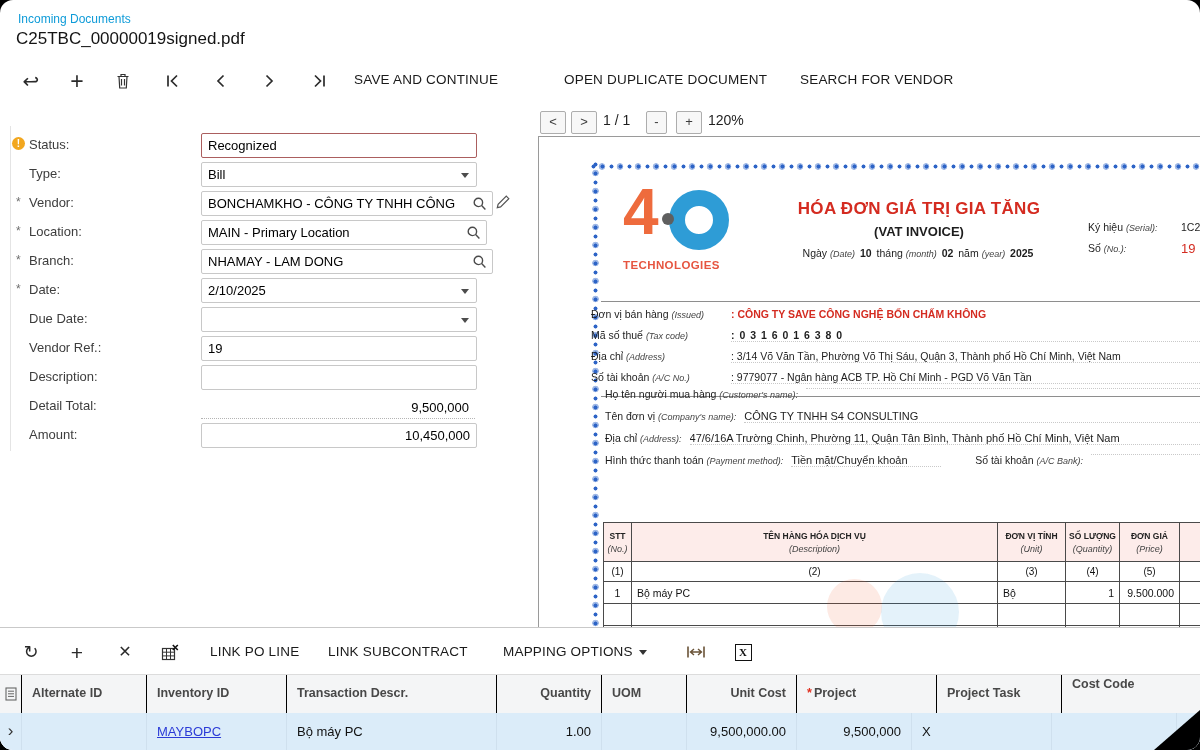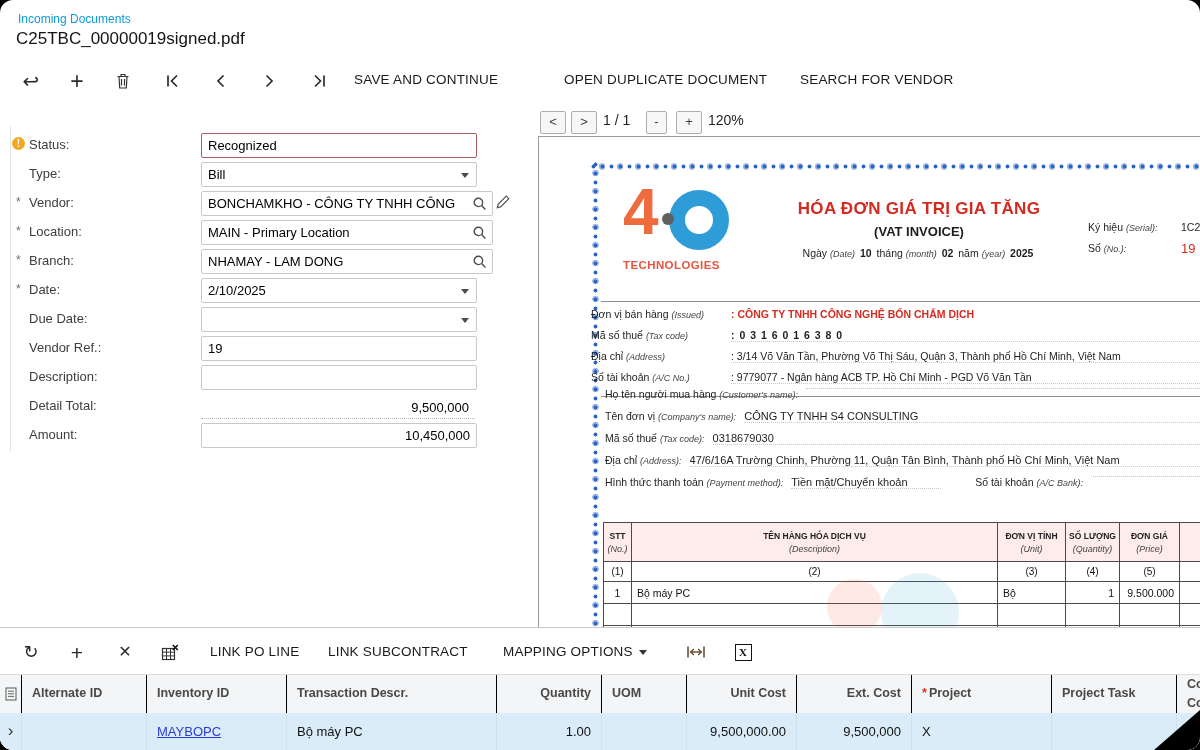--- a/index.html
+++ b/index.html
@@ -172,21 +172,21 @@
               <line x1="9.6" y1="9.6" x2="13.4" y2="13.4" stroke="#4a4a4a" stroke-width="1.4"></line>
             </svg></span>
       </div>
       <span class="pencil"><svg width="16" height="16" viewBox="0 0 16 16">
             <path d="M11.3 2.2 l2.5 2.5 L5.6 12.9 l-3.3.8.8-3.3 Z" fill="none" stroke="#555" stroke-width="1.2"></path>
           </svg></span>
     </div>
     <div class="frow">
       <span class="req">*</span>
       <label class="flabel">Location:</label>
-      <div class="ffield" style="padding-right:22px;"><span>MAIN - Primary Location</span>
+      <div class="ffield" style="padding-right:16px;"><span>MAIN - Primary Location</span>
         <span class="ficon"><svg width="16" height="16" viewBox="0 0 16 16">
               <circle cx="6.4" cy="6.4" r="4.2" fill="none" stroke="#4a4a4a" stroke-width="1.4"></circle>
               <line x1="9.6" y1="9.6" x2="13.4" y2="13.4" stroke="#4a4a4a" stroke-width="1.4"></line>
             </svg></span>
       </div>
     </div>
     <div class="frow">
       <span class="req">*</span>
       <label class="flabel">Branch:</label>
       <div class="ffield" style="padding-right:22px;"><span>NHAMAY - LAM DONG</span>
@@ -257,21 +257,21 @@
     <div class="abs serial">
       <div class="row"><span>Ký hiệu</span> <span class="en">(Serial):</span><span class="val">1C2</span></div>
       <div class="row"><span>Số</span> <span class="en">(No.):</span><span class="valred">19</span></div>
     </div>
 
     <div class="abs hr1"></div>
 
     <div class="abs sell-block">
       <div class="sellrow">
           <span class="slabel"><span>Đơn vị bán hàng</span> <span class="en">(Issued)</span></span>
-          <span class="sval nodot red-b">: CÔNG TY TNHH CÔNG NGHỆ BỐN CHẤM DỊCH</span>
+          <span class="sval nodot red-b">: CÔNG TY SAVE CÔNG NGHỆ BỐN CHẤM KHÔNG</span>
         </div>
       <div class="sellrow">
           <span class="slabel"><span>Mã số thuế</span> <span class="en">(Tax code)</span></span>
           <span class="sval bold-sp">: 0 3 1 6 0 1 6 3 8 0</span>
         </div>
       <div class="sellrow">
           <span class="slabel"><span>Địa chỉ</span> <span class="en">(Address)</span></span>
           <span class="sval">: 3/14 Võ Văn Tần, Phường Võ Thị Sáu, Quận 3, Thành phố Hồ Chí Minh, Việt Nam</span>
         </div>
       <div class="sellrow">
@@ -283,24 +283,20 @@
     <div class="abs hr2"></div>
 
     <div class="abs buy-block">
       <div class="buyrow">
           <span><span>Họ tên người mua hàng</span> <span class="en">(Customer's name):</span></span>
           <span class="bval"></span>
         </div>
       <div class="buyrow">
           <span><span>Tên đơn vị</span> <span class="en">(Company's name):</span></span>
           <span class="bval">CÔNG TY TNHH S4 CONSULTING</span>
-        </div>
-      <div class="buyrow">
-          <span><span>Mã số thuế</span> <span class="en">(Tax code):</span></span>
-          <span class="bval">0318679030</span>
         </div>
       <div class="buyrow">
           <span><span>Địa chỉ</span> <span class="en">(Address):</span></span>
           <span class="bval">47/6/16A Trường Chinh, Phường 11, Quận Tân Bình, Thành phố Hồ Chí Minh, Việt Nam</span>
         </div>
       <div class="buyrow">
         <span><span>Hình thức thanh toán</span> <span class="en">(Payment method):</span></span>
         <span class="bval fixed">Tiền mặt/Chuyển khoản</span>
         <span class="bank-lab"><span>Số tài khoản</span> <span class="en">(A/C Bank):</span></span>
         <span class="bval"></span>
@@ -402,21 +398,20 @@
           <rect x="1" y="1" width="10" height="12" fill="none" stroke="#666" stroke-width="1.1"></rect>
           <path d="M3 4.2 h6 M3 6.8 h6 M3 9.4 h6" stroke="#666" stroke-width="1"></path>
         </svg>
       </div>
       <div class="gc c1">Alternate ID</div>
       <div class="gc c2">Inventory ID</div>
       <div class="gc c3">Transaction Descr.</div>
       <div class="gc c4">Quantity</div>
       <div class="gc c5">UOM</div>
       <div class="gc c6">Unit Cost</div>
-      <div class="gc c7">Ext. Cost</div>
       <div class="gc c8"><span class="star">*</span><span>Project</span></div>
       <div class="gc c9">Project Task</div>
       <div class="gc c10">Cost Code</div>
     </div>
 
     <div class="abs gdata">
       <div class="gc c0"><span class="rowchev">›</span></div>
       <div class="gc c1"></div>
       <div class="gc c2"><span class="invlink">MAYBOPC</span></div>
       <div class="gc c3">Bộ máy PC</div>

